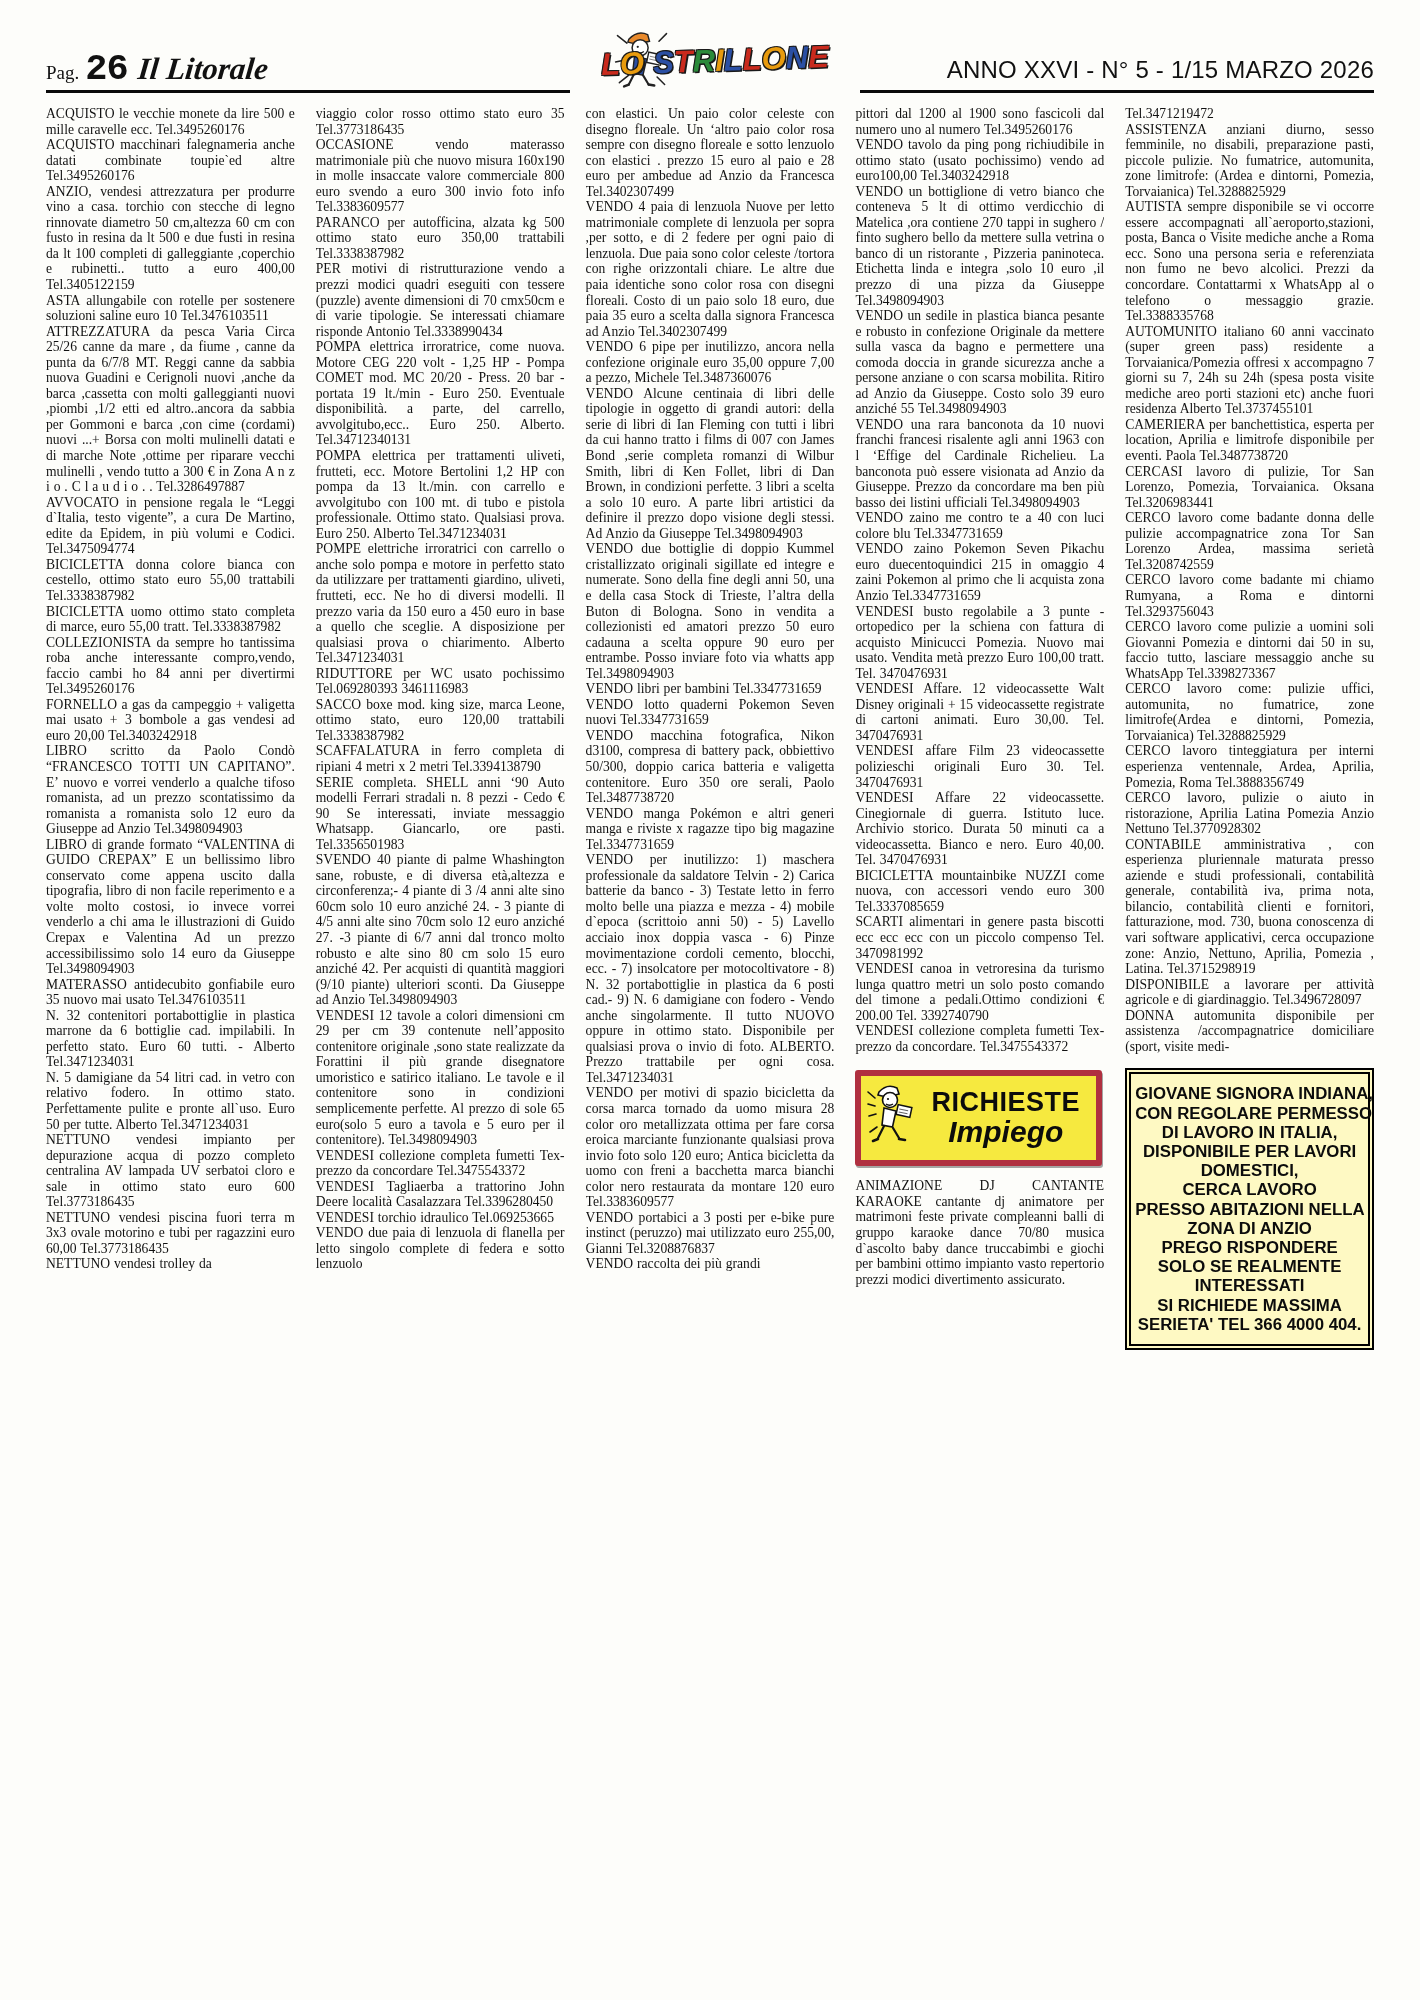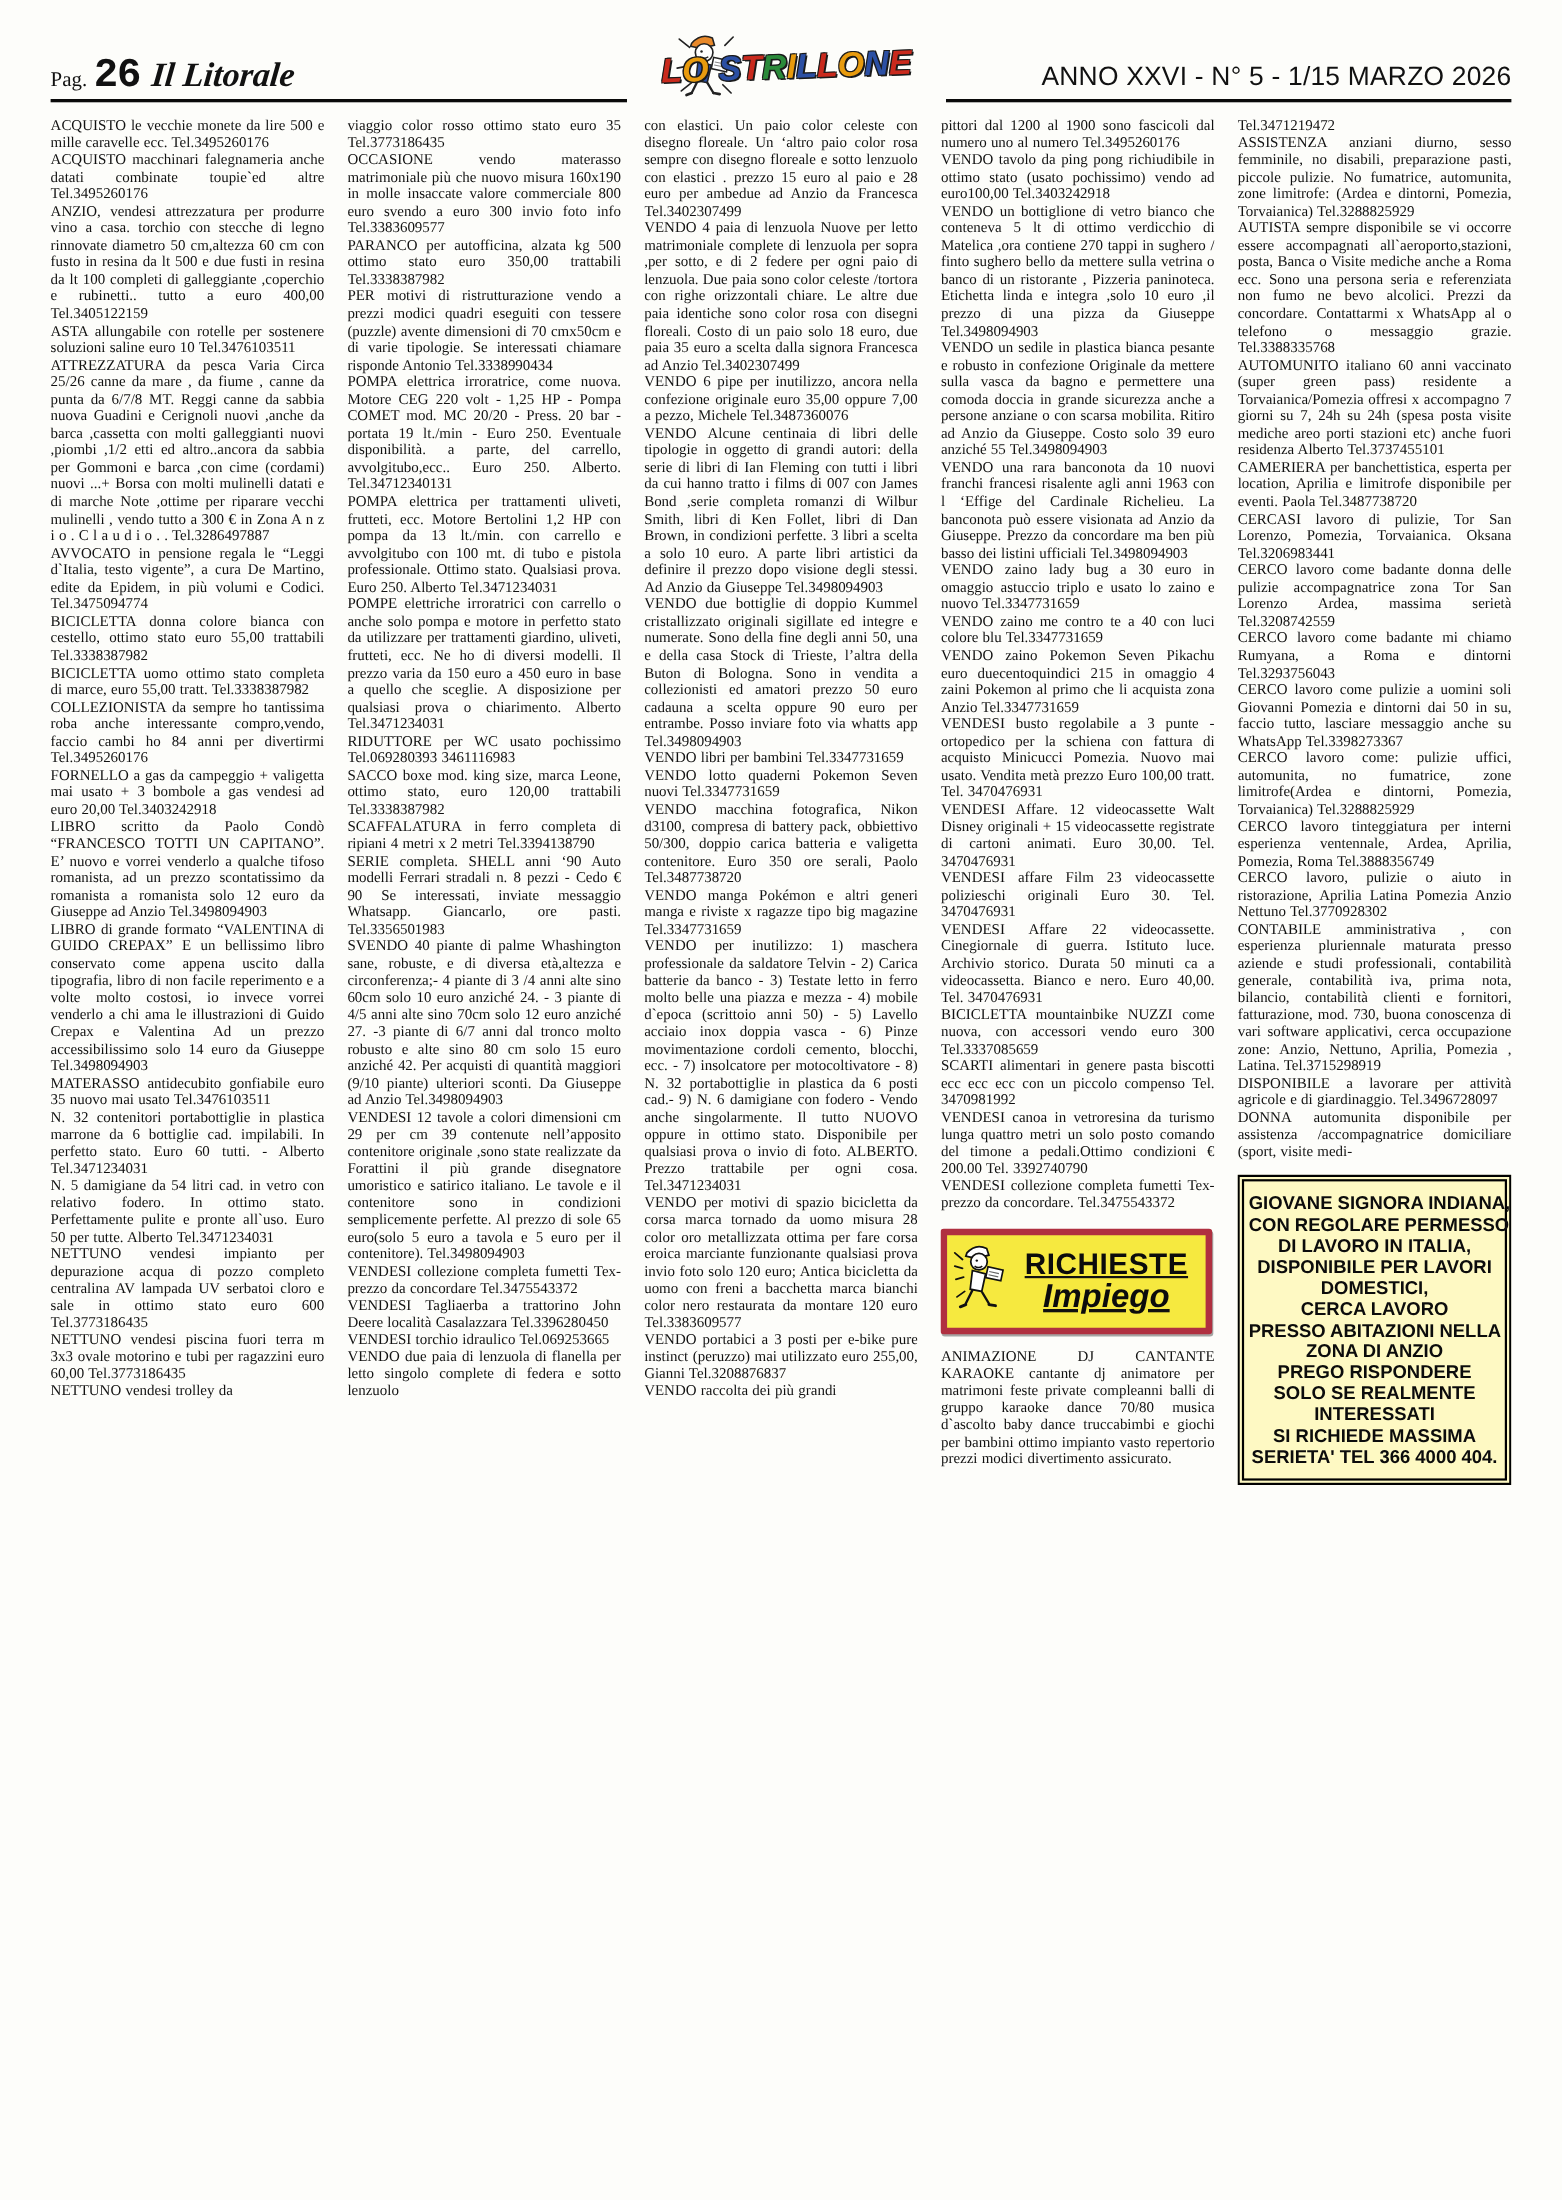--- a/index.html
+++ b/index.html
@@ -24,21 +24,21 @@
              text-shadow:1.5px 1.5px 0 #1a1a1a,-1px -1px 0 #1a1a1a,1px -1px 0 #1a1a1a,-1px 1px 0 #1a1a1a;}
   .logo-text span{display:inline-block;}
   
   .columns{position:absolute;top:106px;left:46px;width:1328px;height:1876px;
            display:flex;gap:21px;overflow:hidden;}
   .col{flex:1 1 0;overflow:hidden;}
   p.ad{margin:0;font-size:13.6px;line-height:15.55px;text-align:justify;word-spacing:.5px;}
   
   .box-richieste{margin:16px 2px 12px 0;background:#f6e93f;border:6px solid #b03040;border-radius:3px;
                  padding:6px 6px 6px 4px;display:flex;align-items:center;gap:2px;
-                 box-shadow:1px 2px 0 rgba(0,0,0,.35);text-decoration:underline;}
+                 box-shadow:1px 2px 0 rgba(0,0,0,.35);}
   .box-richieste .txt{flex:1;text-align:center;color:#0c0c0c;font-family:"Liberation Sans",sans-serif;}
   .box-richieste .t1{font-weight:bold;font-size:27px;letter-spacing:.5px;line-height:28px;}
   .box-richieste .t2{font-weight:bold;font-style:italic;font-size:30px;line-height:32px;}
   
   .box-display{margin:14px 0 0 0;background:#fef9c3;border:6px double #000;
                padding:10px 4px;text-align:center;font-family:"Liberation Sans",sans-serif;
                font-weight:bold;font-size:16.8px;line-height:19.2px;color:#0c0c0c;}
   .box-display div{white-space:nowrap;}
 </style>
 </head>
@@ -129,21 +129,20 @@
         <p class="ad">VENDO per motivi di spazio bicicletta da corsa marca tornado da uomo misura 28 color oro metallizzata ottima per fare corsa eroica marciante funzionante qualsiasi prova invio foto solo 120 euro; Antica bicicletta da uomo con freni a bacchetta marca bianchi color nero restaurata da montare 120 euro Tel.3383609577</p>
         <p class="ad">VENDO portabici a 3 posti per e-bike pure instinct (peruzzo) mai utilizzato euro 255,00, Gianni Tel.3208876837</p>
         <p class="ad">VENDO raccolta dei più grandi</p>
       </div>
       <div class="col">
         <p class="ad">pittori dal 1200 al 1900 sono fascicoli dal numero uno al numero Tel.3495260176</p>
         <p class="ad">VENDO tavolo da ping pong richiudibile in ottimo stato (usato pochissimo) vendo ad euro100,00 Tel.3403242918</p>
         <p class="ad">VENDO un bottiglione di vetro bianco che conteneva 5 lt di ottimo verdicchio di Matelica ,ora contiene 270 tappi in sughero / finto sughero bello da mettere sulla vetrina o banco di un ristorante , Pizzeria paninoteca. Etichetta linda e integra ,solo 10 euro ,il prezzo di una pizza da Giuseppe Tel.3498094903</p>
         <p class="ad">VENDO un sedile in plastica bianca pesante e robusto in confezione Originale da mettere sulla vasca da bagno e permettere una comoda doccia in grande sicurezza anche a persone anziane o con scarsa mobilita. Ritiro ad Anzio da Giuseppe. Costo solo 39 euro anziché 55 Tel.3498094903</p>
         <p class="ad">VENDO una rara banconota da 10 nuovi franchi francesi risalente agli anni 1963 con l ‘Effige del Cardinale Richelieu. La banconota può essere visionata ad Anzio da Giuseppe. Prezzo da concordare ma ben più basso dei listini ufficiali Tel.3498094903</p>
-        <p class="ad">VENDO zaino lady bug a 30 euro in omaggio astuccio triplo e usato lo zaino e nuovo Tel.3347731659</p>
         <p class="ad">VENDO zaino me contro te a 40 con luci colore blu Tel.3347731659</p>
         <p class="ad">VENDO zaino Pokemon Seven Pikachu euro  duecentoquindici 215 in omaggio 4 zaini Pokemon al primo che li acquista zona Anzio Tel.3347731659</p>
         <p class="ad">VENDESI busto regolabile a 3 punte - ortopedico per la schiena con fattura di acquisto Minicucci Pomezia. Nuovo mai usato. Vendita metà prezzo  Euro 100,00 tratt. Tel. 3470476931</p>
         <p class="ad">VENDESI  Affare. 12 videocassette Walt Disney originali + 15 videocassette registrate di cartoni animati. Euro 30,00. Tel. 3470476931</p>
         <p class="ad">VENDESI affare Film 23 videocassette polizieschi originali Euro 30. Tel. 3470476931</p>
         <p class="ad">VENDESI  Affare 22 videocassette. Cinegiornale di guerra. Istituto luce. Archivio storico. Durata 50 minuti ca a videocassetta. Bianco e nero.  Euro 40,00. Tel. 3470476931</p>
         <p class="ad">BICICLETTA mountainbike NUZZI come nuova, con accessori vendo euro 300 Tel.3337085659</p>
         <p class="ad">SCARTI alimentari in genere pasta biscotti  ecc ecc ecc con un piccolo compenso Tel. 3470981992</p>
         <p class="ad">VENDESI canoa in vetroresina da turismo lunga quattro metri un solo posto comando del timone a pedali.Ottimo condizioni € 200.00 Tel. 3392740790</p>
         <p class="ad">VENDESI collezione completa fumetti Tex- prezzo da concordare. Tel.3475543372</p>

